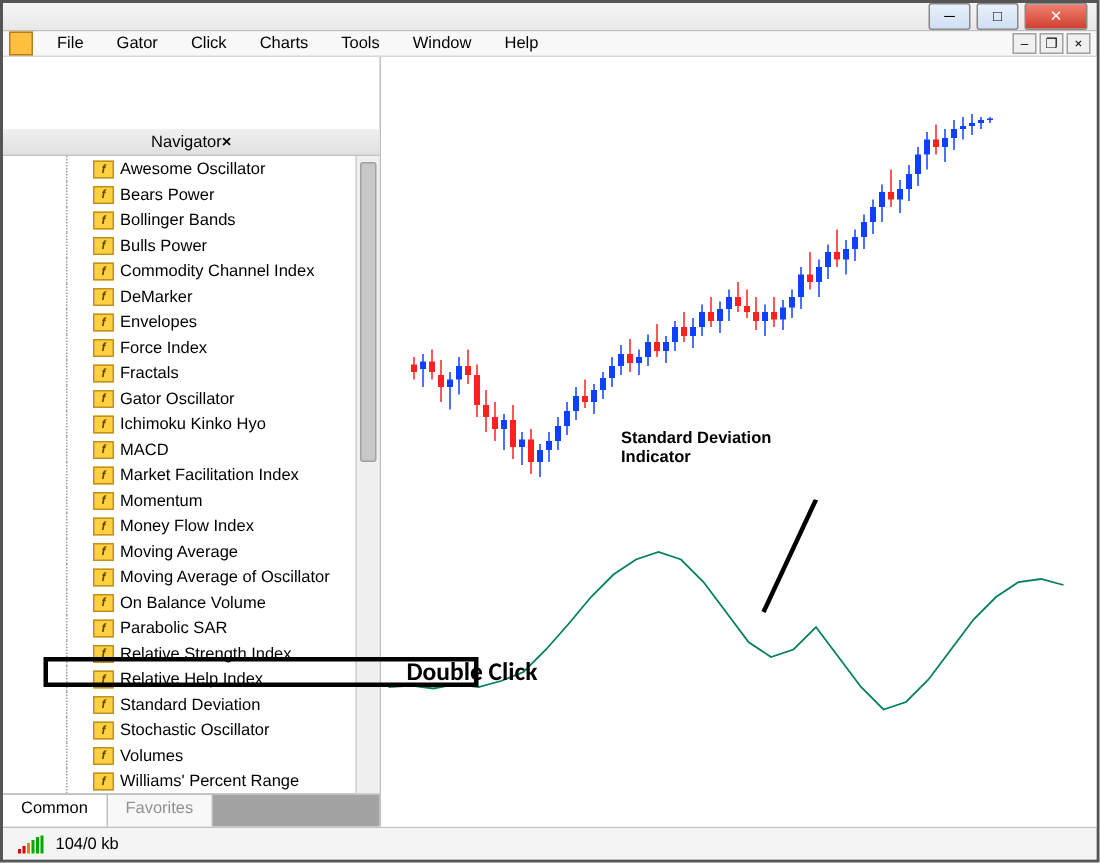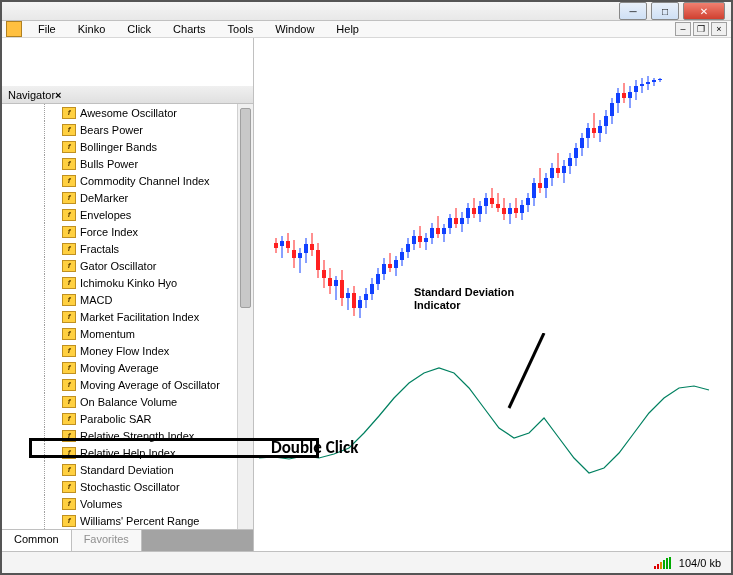--- a/index.html
+++ b/index.html
@@ -10,36 +10,36 @@
 .win-min { background: linear-gradient(#e8f0fa,#cfe0f5); }
 .win-max { background: linear-gradient(#e8f0fa,#cfe0f5); }
 .win-close { background: linear-gradient(#f08070,#d04030); color: #fff; width: 42px; }
 .menubar { height: 22px; background: #f8f8f8; border-bottom: 1px solid #d8d8d8; display: flex; align-items: center; padding: 0 4px; gap: 2px; position: relative; }
 .app-icon { width: 16px; height: 16px; background: #ffc040; border: 1px solid #b08020; margin-right: 4px; }
 .menu-item { padding: 2px 10px; cursor: pointer; }
 .mdi-controls { position: absolute; right: 4px; display: flex; gap: 2px; }
 .mdi-btn { width: 16px; height: 14px; border: 1px solid #a0a0a0; background: #f0f0f0; font-size: 9px; display: flex; align-items: center; justify-content: center; cursor: pointer; }
 .workspace { flex: 1; display: flex; position: relative; background: #fff; }
 .navigator { width: 252px; border-right: 1px solid #c0c0c0; display: flex; flex-direction: column; background: #fff; }
-.nav-title { height: 18px; background: linear-gradient(#f0f0f0,#e0e0e0); border-bottom: 1px solid #c0c0c0; padding: 2px 6px; font-size: 11px; display: flex; justify-content: flex-start; align-items: center; margin-top: 48px; }
+.nav-title { height: 18px; background: linear-gradient(#f0f0f0,#e0e0e0); border-bottom: 1px solid #c0c0c0; padding: 2px 6px; font-size: 11px; display: flex; justify-content: center; align-items: center; margin-top: 48px; }
 .nav-close { cursor: pointer; font-weight: bold; }
 .nav-tree { flex: 1; overflow: hidden; position: relative; display: flex; }
 .tree-list { flex: 1; overflow: hidden; }
 .tree-item { display: flex; align-items: center; height: 17px; padding-left: 34px; white-space: nowrap; cursor: pointer; }
 .tree-line { width: 18px; height: 100%; border-left: 1px dotted #a0a0a0; position: relative; margin-left: 8px; }
 .fx-icon { width: 14px; height: 12px; background: #ffd040; border: 1px solid #c09020; margin-right: 4px; position: relative; font-size: 8px; font-style: italic; font-weight: bold; color: #604000; display: flex; align-items: center; justify-content: center; }
 .fx-icon::before { content: "f"; }
 .tree-scrollbar { width: 16px; background: #f0f0f0; border-left: 1px solid #d0d0d0; position: relative; }
 .scroll-thumb { position: absolute; left: 2px; right: 2px; top: 4px; height: 200px; background: #c8c8c8; border: 1px solid #a0a0a0; border-radius: 2px; }
 .nav-tabs { height: 22px; display: flex; border-top: 1px solid #c0c0c0; background: #a3a3a3; }
 .nav-tab { padding: 3px 12px; border-right: 1px solid #c0c0c0; background: #f8f8f8; cursor: pointer; }
 .nav-tab.active { background: #fff; }
 .nav-tab.inactive { color: #909090; }
 .chart-area { flex: 1; position: relative; background: #fff; }
-.statusbar { height: 34px; border-top: 1px solid #c0c0c0; background: #f4f4f4; display: flex; justify-content: flex-end; align-items: center; padding: 0 10px; gap: 8px; font-size: 11px; }
+.statusbar { height: 34px; border-top: 1px solid #c0c0c0; background: #f4f4f4; display: flex; align-items: center; padding: 0 10px; gap: 8px; font-size: 11px; }
 .conn-bars { display: flex; align-items: flex-end; gap: 1px; height: 12px; }
 .conn-bar { width: 2px; }
 .highlight-box { position: absolute; border: 3px solid #000; pointer-events: none; }
 .annotation { position: absolute; font-family: Calibri, Arial; font-weight: bold; font-size: 20px; color: #000; pointer-events: none; line-height: 1.2; }
 .annotation-small { font-size: 17px; }
 svg.chart-svg { position: absolute; left: 0; top: 0; }
 </style>
 </head>
 <body>
 
@@ -47,21 +47,21 @@
 
   <div class="titlebar">
     <div class="win-btn win-min">─</div>
     <div class="win-btn win-max">□</div>
     <div class="win-btn win-close">✕</div>
   </div>
 
   <div class="menubar">
     <div class="app-icon"></div>
     <div class="menu-item">File</div>
-    <div class="menu-item">Kinko</div>
+    <div class="menu-item">Gator</div>
     <div class="menu-item">Click</div>
     <div class="menu-item">Charts</div>
     <div class="menu-item">Tools</div>
     <div class="menu-item">Window</div>
     <div class="menu-item">Help</div>
     <div class="mdi-controls">
       <div class="mdi-btn">–</div>
       <div class="mdi-btn">❐</div>
       <div class="mdi-btn">×</div>
     </div>

